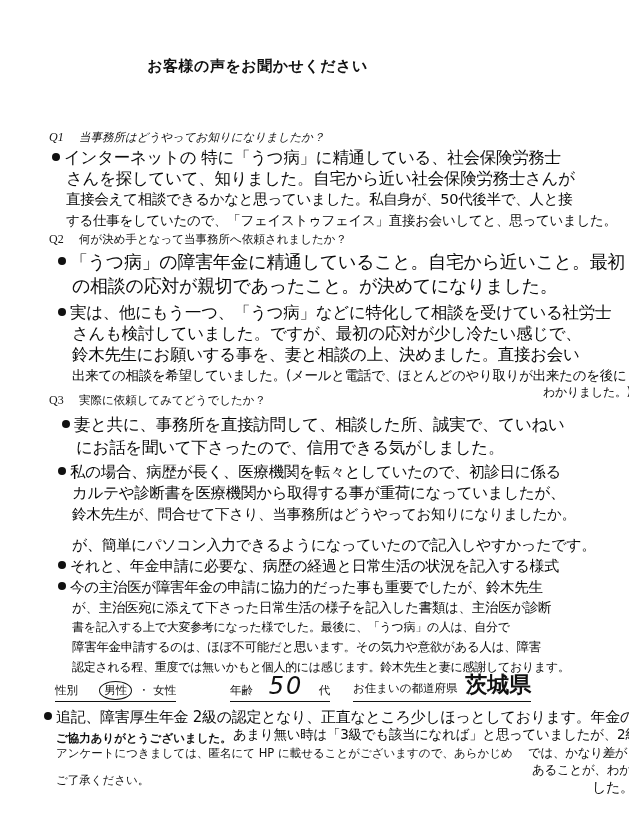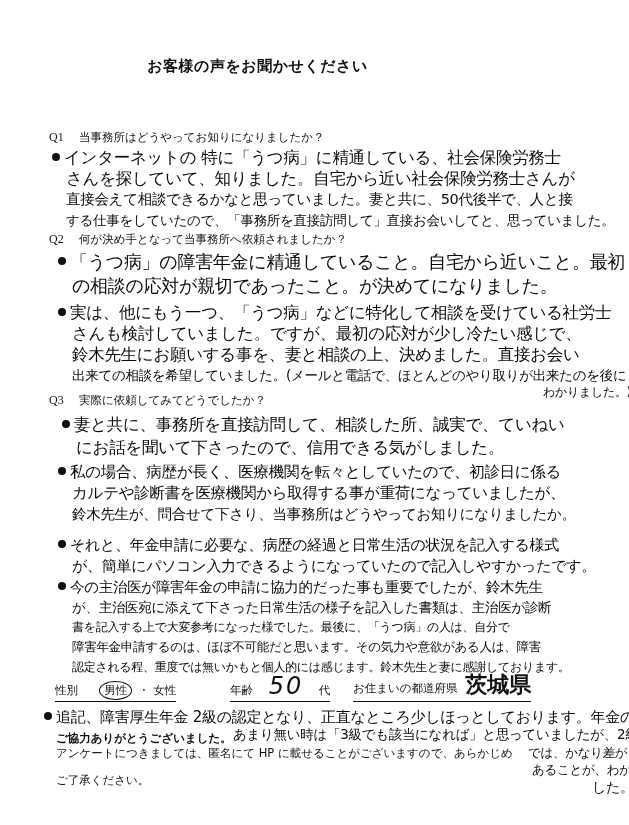--- a/index.html
+++ b/index.html
@@ -37,28 +37,28 @@
     .footer {
       position: absolute; left: 56px; font-family: "DejaVu Sans", "Liberation Sans", sans-serif;
       font-size: 11.5px; white-space: nowrap;
     }
   </style>
 </head>
 <body>
 
 <div class="title">お客様の声をお聞かせください</div>
 
-<div class="q" style="top:130px;">
+<div class="q" style="top:130px;font-style:italic;">
   <span class="qn">Q1</span><span>当事務所はどうやってお知りになりましたか？</span>
 </div>
 <div class="hw" style="left:52px; top:147px;">
   <div><span class="bullet"></span><span>インターネットの 特に「うつ病」に精通している、社会保険労務士</span></div>
   <div style="padding-left:14px;">さんを探していて、知りました。自宅から近い社会保険労務士さんが</div>
-  <div style="padding-left:14px; font-size:14.5px;">直接会えて相談できるかなと思っていました。妻と共に、50代後半で、人と接</div>
-  <div style="padding-left:14px; font-size:13.5px;">する仕事をしていたので、「事務所を直接訪問して」直接お会いしてと、思っていました。</div>
+  <div style="padding-left:14px; font-size:14.5px;">直接会えて相談できるかなと思っていました。私自身が、50代後半で、人と接</div>
+  <div style="padding-left:14px; font-size:13.5px;">する仕事をしていたので、「フェイストゥフェイス」直接お会いしてと、思っていました。</div>
 </div>
 
 <div class="q" style="top:232px;">
   <span class="qn">Q2</span><span>何が決め手となって当事務所へ依頼されましたか？</span>
 </div>
 <div class="hw" style="left:58px; top:250px; font-size:18px; line-height:24px;">
   <div><span class="bullet"></span><span>「うつ病」の障害年金に精通していること。自宅から近いこと。最初</span></div>
   <div style="padding-left:14px;">の相談の応対が親切であったこと。が決めてになりました。</div>
 </div>
 <div class="hw" style="left:58px; top:302px;">
@@ -75,22 +75,22 @@
 <div class="hw" style="left:62px; top:413px; line-height:23px;">
   <div><span class="bullet"></span><span>妻と共に、事務所を直接訪問して、相談した所、誠実で、ていねい</span></div>
   <div style="padding-left:14px;">にお話を聞いて下さったので、信用できる気がしました。</div>
 </div>
 <div class="hw" style="left:58px; top:462px; font-size:15.5px; line-height:21px;">
   <div><span class="bullet"></span><span>私の場合、病歴が長く、医療機関を転々としていたので、初診日に係る</span></div>
   <div style="padding-left:14px;">カルテや診断書を医療機関から取得する事が重荷になっていましたが、</div>
   <div style="padding-left:14px; font-size:14.5px;">鈴木先生が、問合せて下さり、当事務所はどうやってお知りになりましたか。</div>
 </div>
 <div class="hw" style="left:58px; top:535px; font-size:15px; line-height:21px;">
+  <div style="padding-left:14px;">が、簡単にパソコン入力できるようになっていたので記入しやすかったです。</div>
   <div><span class="bullet"></span><span>それと、年金申請に必要な、病歴の経過と日常生活の状況を記入する様式</span></div>
-  <div style="padding-left:14px;">が、簡単にパソコン入力できるようになっていたので記入しやすかったです。</div>
 </div>
 <div class="hw" style="left:58px; top:577px; font-size:14.5px; line-height:20px;">
   <div><span class="bullet"></span><span>今の主治医が障害年金の申請に協力的だった事も重要でしたが、鈴木先生</span></div>
   <div style="padding-left:14px; font-size:13.5px;">が、主治医宛に添えて下さった日常生活の様子を記入した書類は、主治医が診断</div>
   <div style="padding-left:14px; font-size:12px;">書を記入する上で大変参考になった様でした。最後に、「うつ病」の人は、自分で</div>
   <div style="padding-left:14px; font-size:12.5px;">障害年金申請するのは、ほぼ不可能だと思います。その気力や意欲がある人は、障害</div>
   <div style="padding-left:14px; font-size:12px;">認定される程、重度では無いかもと個人的には感じます。鈴木先生と妻に感謝しております。</div>
 </div>
 
 <div class="form-row">

